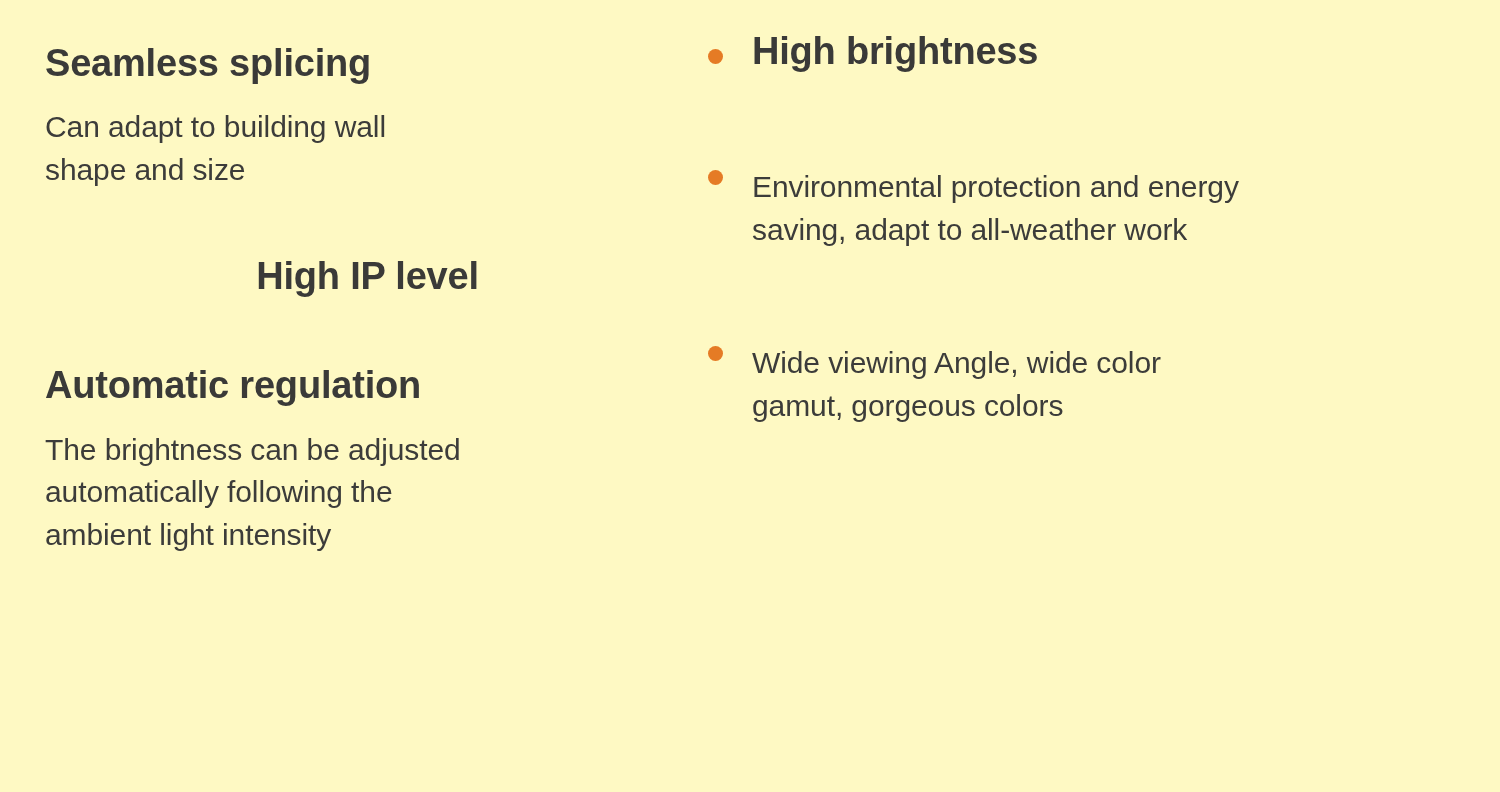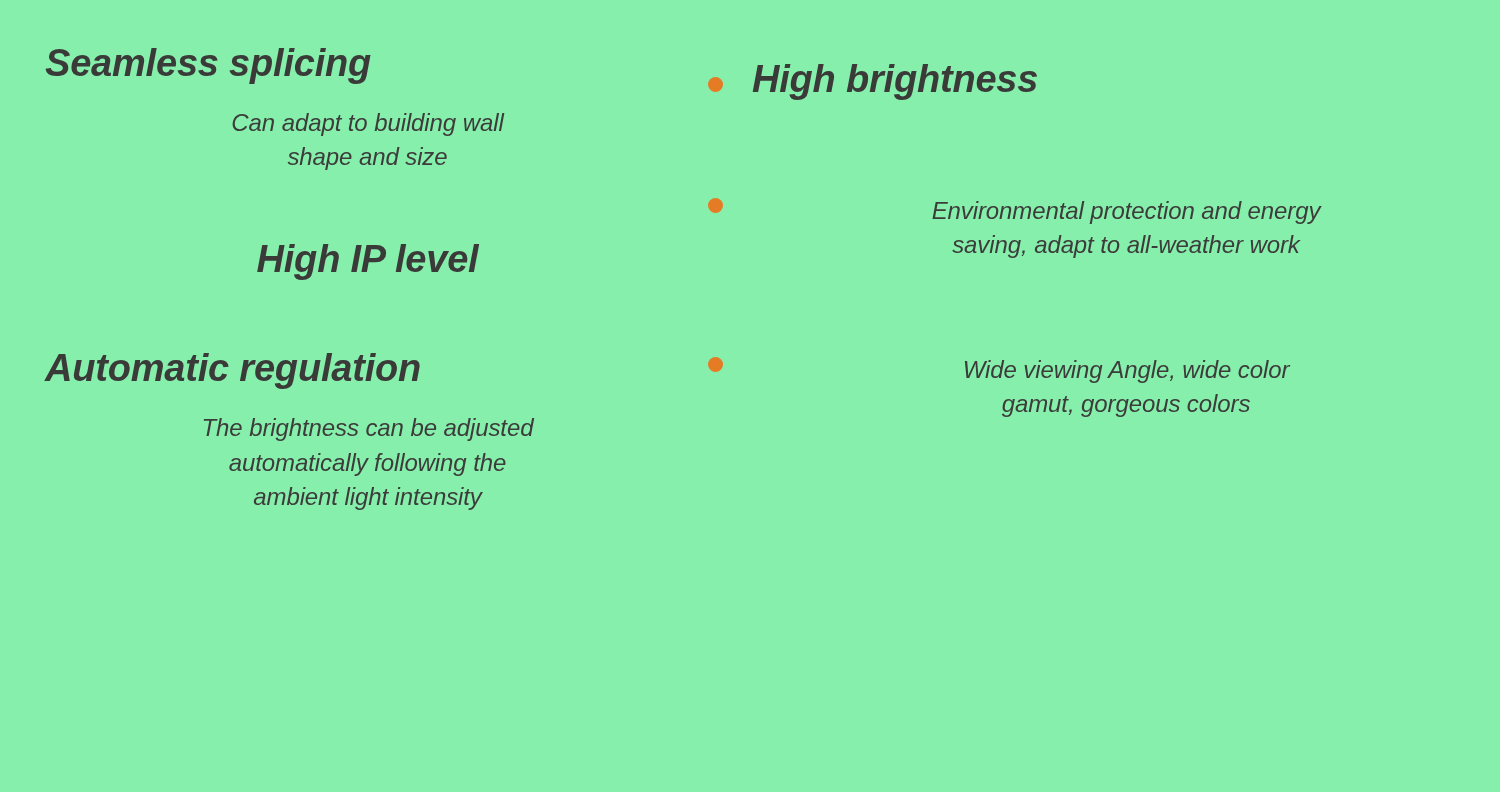--- a/index.html
+++ b/index.html
@@ -34,21 +34,21 @@
     left: 0;
     width: 690px;
     padding-left: 45px;
     padding-top: 40px;
   }
 
   .column-right {
     left: 690px;
     width: 810px;
     padding-left: 10px;
-    padding-top: 56px;
+    padding-top: 28px;
   }
 
   .feature-item {
     position: relative;
     box-sizing: border-box;
   }
 
   
   .column-left .feature-item {
     margin-bottom: 62px;
@@ -82,39 +82,38 @@
     font-weight: bold;
     line-height: 1.24;
     color: #3a3a38;
     letter-spacing: -0.2px;
     margin: 0;
     padding: 0;
     white-space: pre-line;
   }
 
   .feature-desc {
-    font-size: 24px;
+    font-size: 30px;
     font-weight: normal;
     line-height: 1.42;
     color: #3c3c3a;
     letter-spacing: -0.1px;
     margin: 0;
     padding-top: 19px;
     white-space: pre-line;
-    text-align: center;
   }
 
   .column-right .feature-desc {
     padding-top: 17px;
   }
 </style>
 </head>
 <body>
 
-<div class="features-board" style="background: #86efac; font-style: italic;">
+<div class="features-board" style="background: #fef9c3;">
 
   <div class="column column-left">
 
     <div class="feature-item">
       <div class="feature-title" style="color: rgb(58, 58, 56);">Seamless splicing</div>
       <div class="feature-desc" style="color: rgb(60, 60, 58);">Can adapt to building wall
 shape and size</div>
     </div>
 
     <div class="feature-item">

